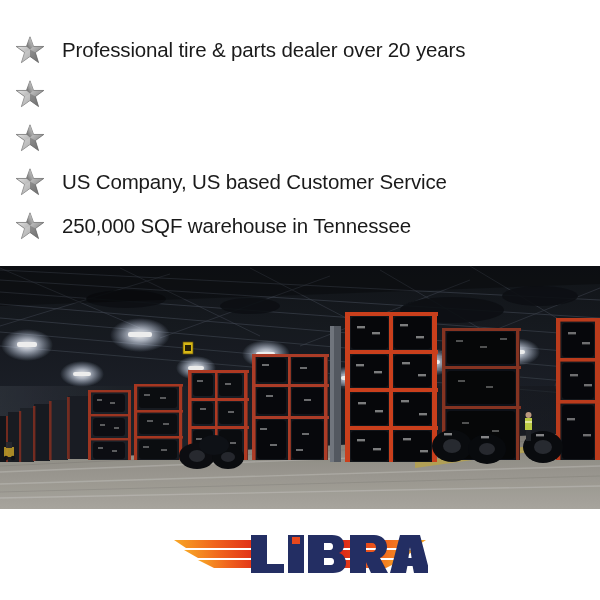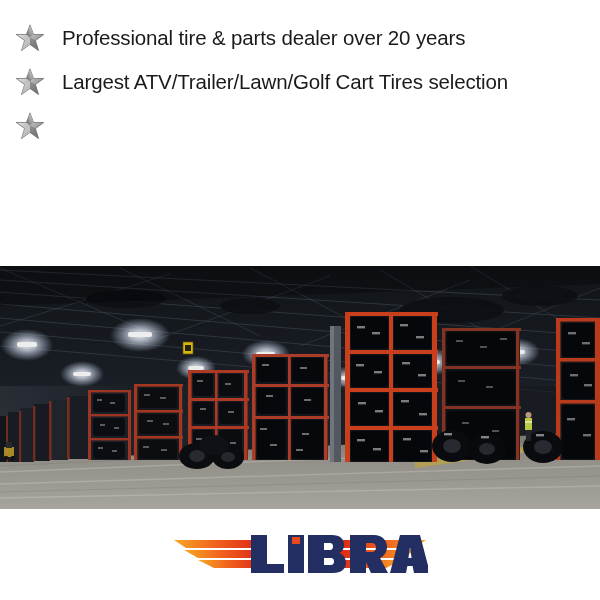--- a/index.html
+++ b/index.html
@@ -18,21 +18,21 @@
     position: relative;
     width: 600px;
     height: 600px;
     background: #ffffff;
   }
 
   
   .features {
     position: absolute;
     left: 0;
-    top: 16px;
+    top: 28px;
     width: 600px;
   }
   .feature-row {
     display: flex;
     align-items: center;
     height: 44px;
   }
   .star-cell {
     width: 62px;
     min-width: 62px;
@@ -129,35 +129,56 @@
 
     <div class="feature-row">
       <span class="star-cell">
         <svg class="star-icon" viewBox="0 0 100 100" aria-hidden="true">
           <polygon points="50,6 61.8,38.2 96,38.2 68,58.6 78.5,92 50,71.5 21.5,92 32,58.6 4,38.2 38.2,38.2" fill="url(#sg1a)" stroke="#5a5a5a" stroke-width="2.2"></polygon>
           <polygon points="50,6 61.8,38.2 50,48 38.2,38.2" fill="url(#sg1b)" opacity="0.75"></polygon>
           <polygon points="50,48 68,58.6 78.5,92 50,71.5" fill="#6e6e6e" opacity="0.55"></polygon>
           <polygon points="50,48 32,58.6 21.5,92 50,71.5" fill="#cfcfcf" opacity="0.5"></polygon>
         </svg>
       </span>
-      <span class="feature-text">Largest ATV/Trailer/Lawn/Golf Cart Tires selection</span>
     </div>
 
     <div class="feature-row">
       <span class="star-cell">
         <svg class="star-icon" viewBox="0 0 100 100" aria-hidden="true">
           <polygon points="50,6 61.8,38.2 96,38.2 68,58.6 78.5,92 50,71.5 21.5,92 32,58.6 4,38.2 38.2,38.2" fill="url(#sg1a)" stroke="#5a5a5a" stroke-width="2.2"></polygon>
           <polygon points="50,6 61.8,38.2 50,48 38.2,38.2" fill="url(#sg1b)" opacity="0.75"></polygon>
           <polygon points="50,48 68,58.6 78.5,92 50,71.5" fill="#6e6e6e" opacity="0.55"></polygon>
           <polygon points="50,48 32,58.6 21.5,92 50,71.5" fill="#cfcfcf" opacity="0.5"></polygon>
         </svg>
       </span>
     </div>
 
-
+    <div class="feature-row">
+      <span class="star-cell">
+        <svg class="star-icon" viewBox="0 0 100 100" aria-hidden="true">
+          <polygon points="50,6 61.8,38.2 96,38.2 68,58.6 78.5,92 50,71.5 21.5,92 32,58.6 4,38.2 38.2,38.2" fill="url(#sg1a)" stroke="#5a5a5a" stroke-width="2.2"></polygon>
+          <polygon points="50,6 61.8,38.2 50,48 38.2,38.2" fill="url(#sg1b)" opacity="0.75"></polygon>
+          <polygon points="50,48 68,58.6 78.5,92 50,71.5" fill="#6e6e6e" opacity="0.55"></polygon>
+          <polygon points="50,48 32,58.6 21.5,92 50,71.5" fill="#cfcfcf" opacity="0.5"></polygon>
+        </svg>
+      </span>
+      <span class="feature-text">US Company, US based Customer Service</span>
+    </div>
+
+    <div class="feature-row">
+      <span class="star-cell">
+        <svg class="star-icon" viewBox="0 0 100 100" aria-hidden="true">
+          <polygon points="50,6 61.8,38.2 96,38.2 68,58.6 78.5,92 50,71.5 21.5,92 32,58.6 4,38.2 38.2,38.2" fill="url(#sg1a)" stroke="#5a5a5a" stroke-width="2.2"></polygon>
+          <polygon points="50,6 61.8,38.2 50,48 38.2,38.2" fill="url(#sg1b)" opacity="0.75"></polygon>
+          <polygon points="50,48 68,58.6 78.5,92 50,71.5" fill="#6e6e6e" opacity="0.55"></polygon>
+          <polygon points="50,48 32,58.6 21.5,92 50,71.5" fill="#cfcfcf" opacity="0.5"></polygon>
+        </svg>
+      </span>
+      <span class="feature-text">250,000 SQF warehouse in Tennessee</span>
+    </div>
 
   </div>
 
   <div class="photo">
     <svg viewBox="0 0 600 243" preserveAspectRatio="none" aria-hidden="true">
       <defs>
         <linearGradient id="ceil" x1="0" y1="0" x2="0" y2="1">
           <stop offset="0" stop-color="#13161b"></stop>
           <stop offset="0.55" stop-color="#1d222a"></stop>
           <stop offset="1" stop-color="#272c35"></stop>

